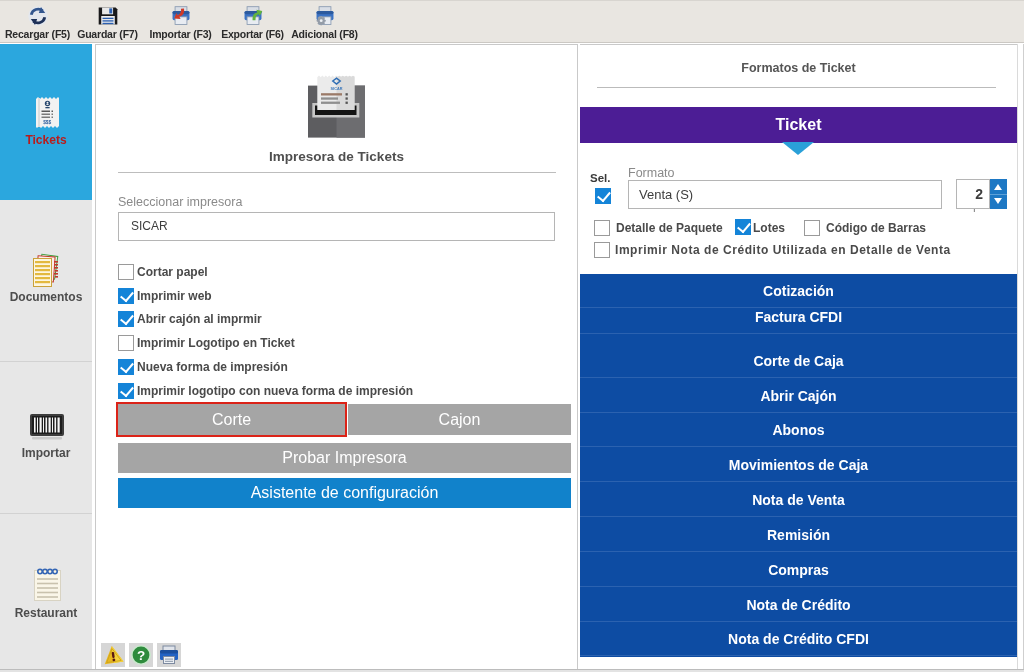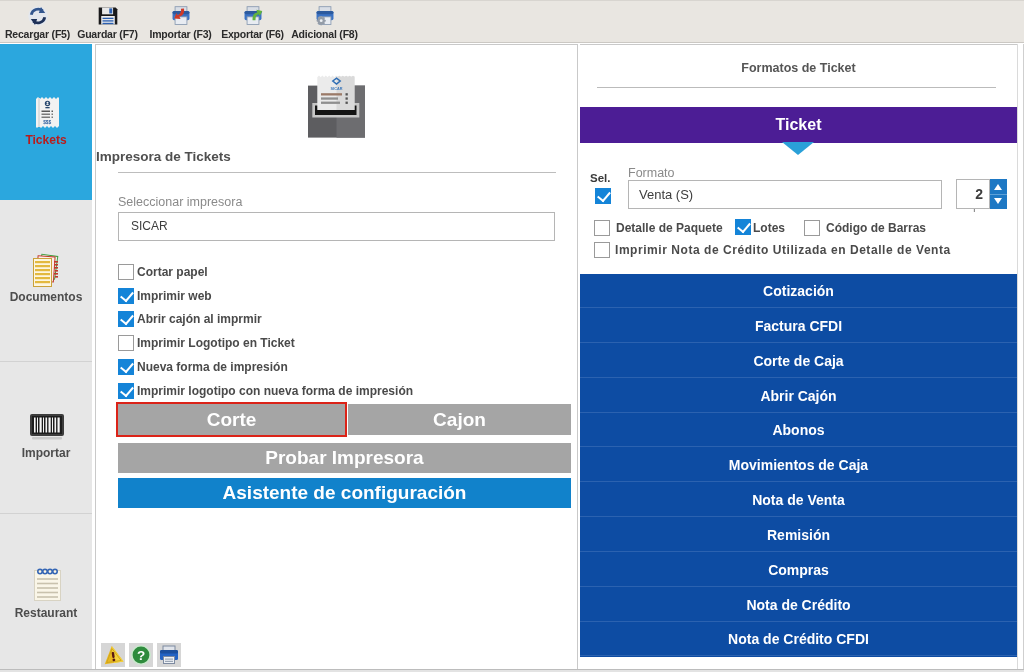--- a/index.html
+++ b/index.html
@@ -21,21 +21,21 @@
 
 
 #center { position:absolute; left:95px; top:44px; width:483px; height:626px; background:#ffffff; border:1px solid #c9c9c9; border-bottom:none; }
 #right { position:absolute; left:580px; top:44px; width:437px; height:626px; background:#ffffff; border-top:1px solid #c9c9c9; }
 
 
 .cb { position:absolute; width:16px; height:16px; background:#ffffff; border:1px solid #9a9a9a; }
 .cbc { position:absolute; width:16px; height:16px; background:#1484d8; }
 .cbc:after { content:""; position:absolute; left:4.8px; top:0.8px; width:5.5px; height:10px; border:solid #ffffff; border-width:0 2.7px 2.7px 0; transform:rotate(40deg); }
 .cblab { position:absolute; font-size:12px; font-weight:bold; color:#4a4a4a; }
-.gbtn { position:absolute; background:#a5a5a5; color:#ffffff; font-size:19px; font-weight:bold; text-align:center; }
+.gbtn { position:absolute; background:#a5a5a5; color:#ffffff; font-size:16px; font-weight:normal; text-align:center; }
 .bbar { position:absolute; left:0; width:437px; height:34px; line-height:34px; border-bottom:1px solid #2b62b0; color:#ffffff; font-weight:bold; font-size:14px; text-align:center; }
 .inlab { position:absolute; font-size:12.5px; color:#8a8a8a; }
 .inbox { position:absolute; background:#fff; border:1px solid #b5b5b5; font-size:13px; color:#3d3d3d; }
 </style>
 </head>
 <body>
 
 <div id="toolbar">
   <div class="tbtn" style="left:0px; width:75px;">
     <svg class="ticon" viewBox="0 0 26 26">
@@ -197,21 +197,21 @@
   <path d="M27.8 7 l3.7 -2.9 l3.7 2.9 l-3.7 3.1 Z" fill="none" stroke="#2e6db4" stroke-width="1.5"></path>
   <text x="31.5" y="16" text-anchor="middle" font-size="3.8" font-weight="bold" fill="#3b77bb" font-family="Liberation Sans">SICAR</text>
   <rect x="16" y="19.2" width="21" height="2.3" fill="#9b7a68"></rect>
   <rect x="40.5" y="19.2" width="2.3" height="2.3" fill="#555"></rect>
   <rect x="16" y="23.4" width="17" height="2.3" fill="#8f8f8f"></rect>
   <rect x="40.5" y="23.4" width="2.3" height="2.3" fill="#555"></rect>
   <rect x="16" y="27.6" width="19" height="2.3" fill="#8f8f8f"></rect>
   <rect x="40.5" y="27.6" width="2.3" height="2.3" fill="#555"></rect>
 </svg>
 
-<div class="abs" style="left:96px; top:149px; width:481px; text-align:left; font-size:13.5px; font-weight:bold; color:#4f4f4f;">Impresora de Tickets</div>
+<div class="abs" style="left:96px; top:149px; width:481px; text-align:center; font-size:13.5px; font-weight:bold; color:#4f4f4f;">Impresora de Tickets</div>
 <div class="abs" style="left:118px; top:172px; width:438px; height:1px; background:#bdbdbd;"></div>
 
 <div class="inlab" style="left:118px; top:195px;">Seleccionar impresora</div>
 <div class="inbox" style="left:118px; top:212px; width:437px; height:29px; line-height:27px; padding-left:12px; font-size:12px;">SICAR</div>
 
 <div class="cb" style="left:118px; top:264px;"></div>
 <div class="cblab" style="left:137px; top:265px;">Cortar papel</div>
 <div class="cbc" style="left:118px; top:288px;"></div>
 <div class="cblab" style="left:137px; top:289px;">Imprimir web</div>
 <div class="cbc" style="left:118px; top:311px;"></div>
@@ -282,21 +282,21 @@
 <div class="cblab" style="left:616px; top:221px;">Detalle de Paquete</div>
 <div class="cbc" style="left:735px; top:219px;"></div>
 <div class="cblab" style="left:753px; top:221px;">Lotes</div>
 <div class="cb" style="left:804px; top:220px;"></div>
 <div class="cblab" style="left:826px; top:221px;">Código de Barras</div>
 <div class="cb" style="left:594px; top:242px;"></div>
 <div class="cblab" style="left:615px; top:243px; letter-spacing:0.55px;">Imprimir Nota de Crédito Utilizada en Detalle de Venta</div>
 
 <div class="abs" style="left:580px; top:274px; width:437px; height:383px; background:#0d4ca3;">
   <div class="bbar" style="top:0px;">Cotización</div>
-  <div class="bbar" style="top:35px;">Factura CFDI</div>
+  <div class="bbar" style="top:26px;">Factura CFDI</div>
   <div class="bbar" style="top:70px;">Corte de Caja</div>
   <div class="bbar" style="top:105px;">Abrir Cajón</div>
   <div class="bbar" style="top:139px;">Abonos</div>
   <div class="bbar" style="top:174px;">Movimientos de Caja</div>
   <div class="bbar" style="top:209px;">Nota de Venta</div>
   <div class="bbar" style="top:279px;">Compras</div>
   <div class="bbar" style="top:244px;">Remisión</div>
   <div class="bbar" style="top:314px;">Nota de Crédito</div>
   <div class="bbar" style="top:348px;">Nota de Crédito CFDI</div>
 </div>

